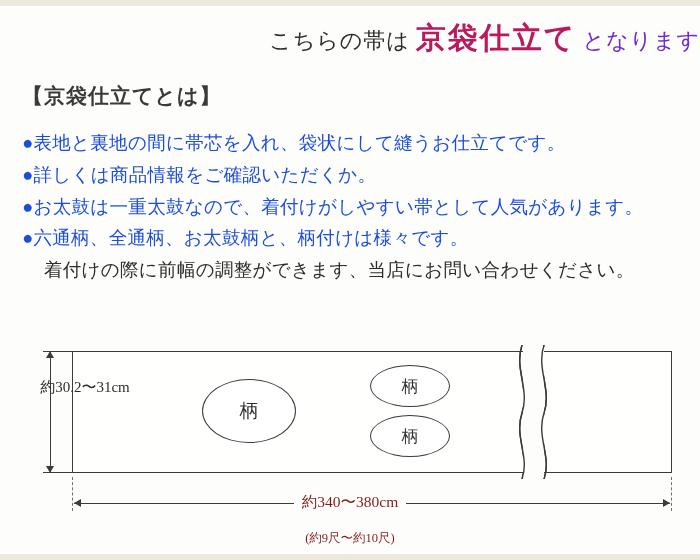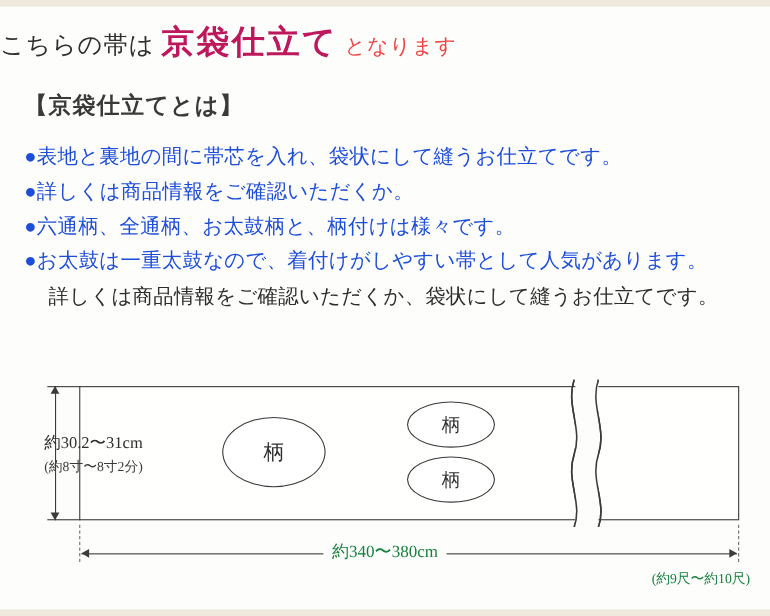--- a/index.html
+++ b/index.html
@@ -20,32 +20,32 @@
     position:absolute;left:0;right:0;top:0;height:6px;
     background:#efe9dd;
   }
   .band-bottom{
     position:absolute;left:0;right:0;bottom:0;height:6px;
     background:#efe9dd;
   }
   
   .title-row{
     position:absolute;left:0;right:0;top:18px;
-    display:flex;align-items:baseline;justify-content:flex-start;
+    display:flex;align-items:baseline;justify-content:flex-end;
     gap:6px;
   }
   .title-small{
     font-size:22px;letter-spacing:1px;color:#2e2e2e;
   }
   .title-big{
     font-size:30px;font-weight:bold;letter-spacing:2px;
     color:#be185d;
   }
   .title-tail{
-    font-size:19px;letter-spacing:1px;color:#ef4444;
+    font-size:22px;letter-spacing:1px;color:#6d28d9;
   }
   
   .section-head{
     position:absolute;left:22px;top:82px;
     font-size:21px;font-weight:bold;color:#3a3a3a;
     letter-spacing:1px;
     font-family:Liberation Serif, serif;
   }
   
   .bullets{
@@ -99,67 +99,67 @@
   }
   .ext-bot{
     position:absolute;left:25px;top:127px;width:30px;height:1px;background:#3b3b3b;
   }
   .arrowhead{
     position:absolute;width:0;height:0;border-left:4px solid transparent;border-right:4px solid transparent;
   }
   .ah-up{border-bottom:7px solid #3b3b3b;left:28px;top:6px;}
   .ah-down{border-top:7px solid #3b3b3b;left:28px;top:121px;}
   .v-label{
-    position:absolute;left:-8px;top:48px;width:150px;text-align:center;
+    position:absolute;left:-8px;top:32px;width:150px;text-align:center;
     font-size:15px;color:#2d2d2d;line-height:1.45;
   }
   .v-label .sub{font-size:12.5px;color:#3a3a3a;}
   
   .h-line{
     position:absolute;left:56px;top:158px;width:596px;height:1px;background:#3b3b3b;
   }
   .h-cap-l,.h-cap-r{
     position:absolute;top:132px;width:1px;height:34px;background:#3b3b3b;
     border-left:1px dashed #6e6e6e;background:none;
   }
   .h-cap-l{left:54px;}
   .h-cap-r{left:653px;}
   .ah-left{border-top:4px solid transparent;border-bottom:4px solid transparent;border-right:7px solid #3b3b3b;left:56px;top:154px;border-left:none;}
   .ah-right{border-top:4px solid transparent;border-bottom:4px solid transparent;border-left:7px solid #3b3b3b;left:645px;top:154px;border-right:none;}
   .h-label{
     position:absolute;left:0;right:0;top:145px;text-align:center;
-    font-size:15.5px;color:#15803d;line-height:1.5;
+    font-size:15.5px;color:#7f1d1d;line-height:1.5;
   }
   .h-label .main{
     background:#fdfdfb;padding:0 8px;display:inline-block;
   }
-  .h-label .sub{display:block;font-size:12.5px;margin-top:4px;text-align:right;}
+  .h-label .sub{display:block;font-size:12.5px;margin-top:16px;}
 </style>
 </head>
 <body>
 
 <div class="page">
 
   <div class="band-top"></div>
   <div class="band-bottom"></div>
 
   <div class="title-row">
     <span class="title-small">こちらの帯は</span>
     <span class="title-big">京袋仕立て</span>
     <span class="title-tail">となります</span>
   </div>
 
   <div class="section-head">【京袋仕立てとは】</div>
 
   <div class="bullets">
     <div class="bullet">●表地と裏地の間に帯芯を入れ、袋状にして縫うお仕立てです。</div>
     <div class="bullet">●詳しくは商品情報をご確認いただくか。</div>
+    <div class="bullet">●お太鼓は一重太鼓なので、着付けがしやすい帯として人気があります。</div>
     <div class="bullet">●六通柄、全通柄、お太鼓柄と、柄付けは様々です。</div>
-    <div class="bullet">●お太鼓は一重太鼓なので、着付けがしやすい帯として人気があります。</div>
-    <div class="subline">詳しくは商品情報をご確認いただくか、袋状にして縫うお仕立てです。</div>
+    <div class="subline">着付けの際に前幅の調整ができます、当店にお問い合わせください。</div>
   </div>
 
   <div class="diagram">
 
     <div class="obi"></div>
 
     <svg class="cut" viewBox="0 0 60 134" xmlns="http://www.w3.org/2000/svg">
       <path d="M18 0 C 10 24, 26 44, 18 68 C 10 92, 26 112, 18 134" stroke="#3b3b3b" stroke-width="1.4" fill="none"></path>
       <path d="M40 0 C 32 24, 48 44, 40 68 C 32 92, 48 112, 40 134" stroke="#3b3b3b" stroke-width="1.4" fill="none"></path>
       <rect x="19" y="1" width="21" height="132" fill="#fdfdfb" stroke="none"></rect>
@@ -177,21 +177,20 @@
       <span>柄</span>
     </div>
 
     <div class="ext-top"></div>
     <div class="ext-bot"></div>
     <div class="v-arrow"></div>
     <div class="arrowhead ah-up"></div>
     <div class="arrowhead ah-down"></div>
     <div class="v-label">
       <span>約30.2〜31cm</span>
-      <span class="sub" style="display:block">(約8寸〜8寸2分)</span>
     </div>
 
     <div class="h-cap-l"></div>
     <div class="h-cap-r"></div>
     <div class="h-line"></div>
     <div class="arrowhead ah-left"></div>
     <div class="arrowhead ah-right"></div>
     <div class="h-label">
       <span class="main">約340〜380cm</span>
       <span class="sub">(約9尺〜約10尺)</span>

